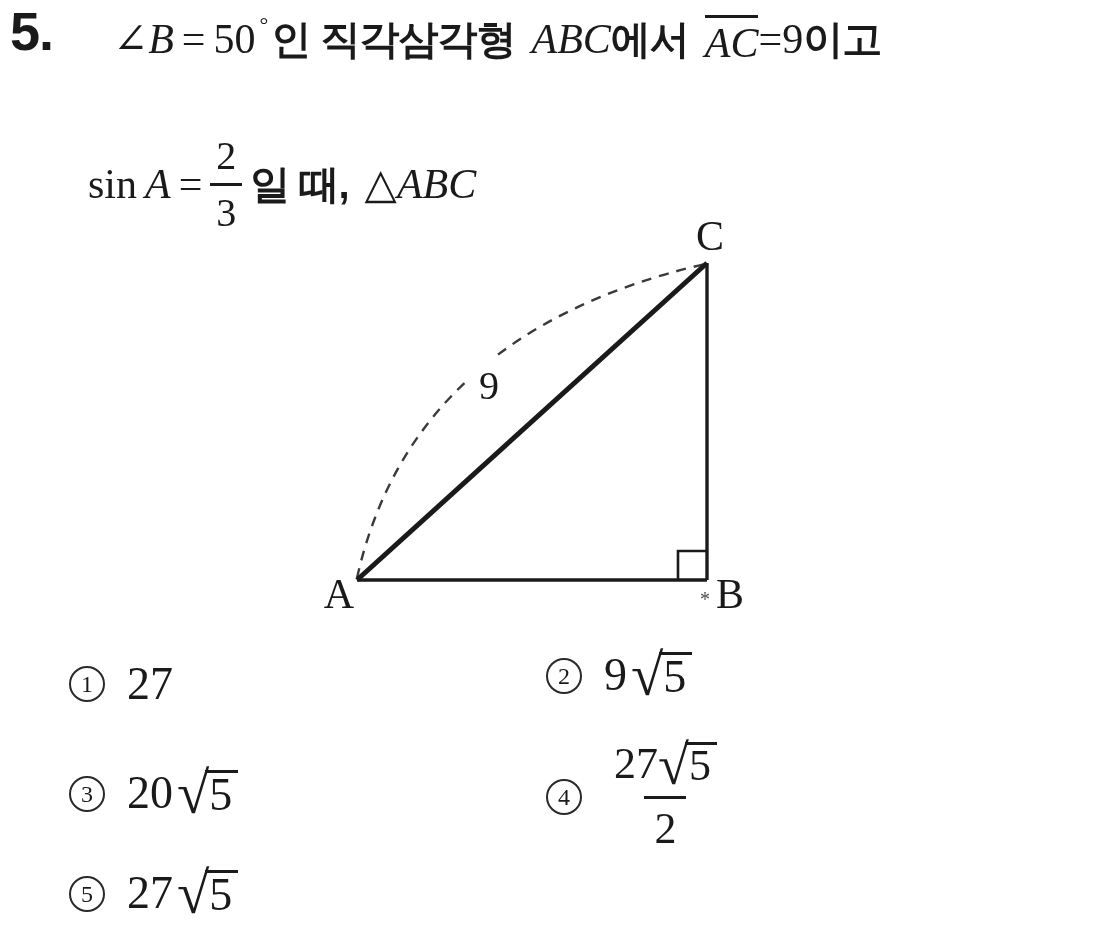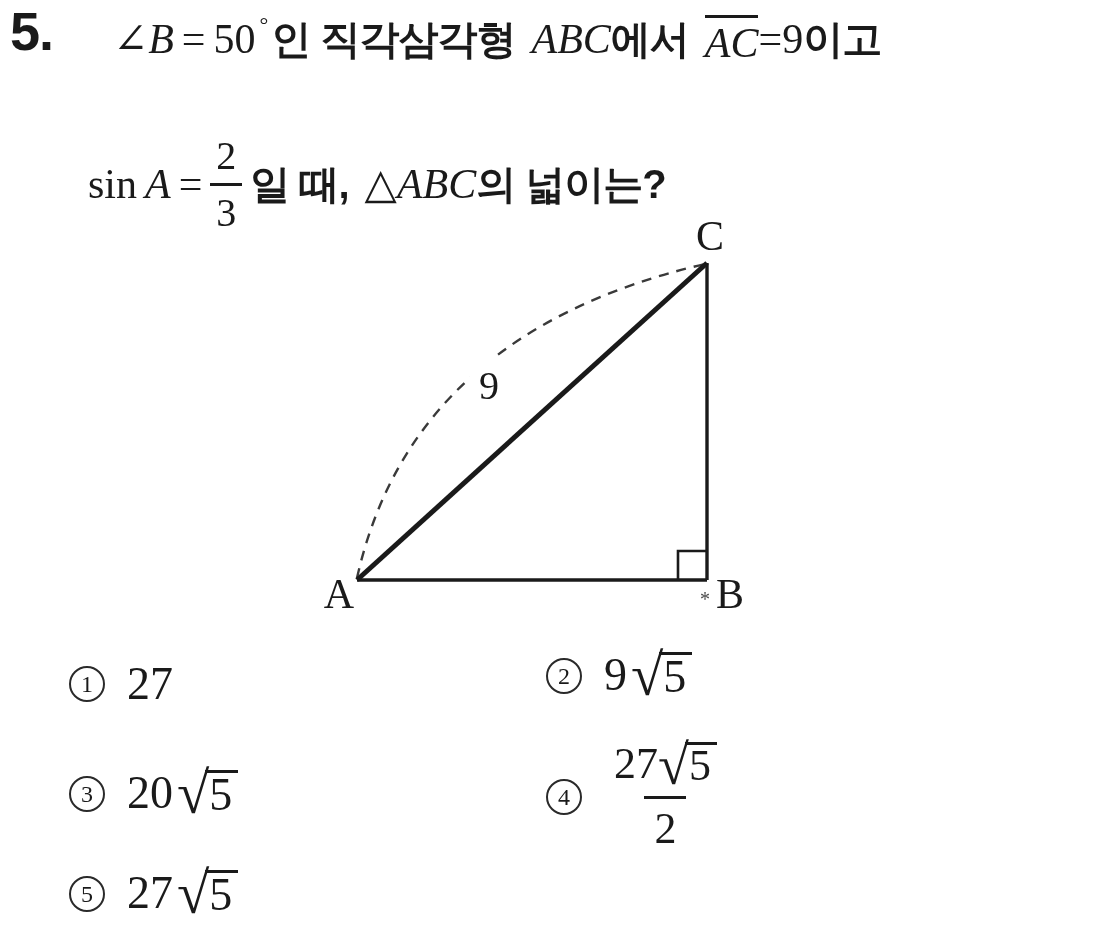--- a/index.html
+++ b/index.html
@@ -84,21 +84,20 @@
     <span class="m">sin</span>
     <span class="m it sps">A</span>
     <span class="m eqgap">=</span>
     <span class="frac">
       <span class="m fnum">2</span>
       <span class="m fden">3</span>
     </span>
     <span class="k sps">일 때,</span>
     <span class="m sp">△</span>
     <span class="m it">ABC</span>
-    <span class="k">의 넓이는?</span>
   </div>
 
   <svg class="diagram" width="1099" height="941" viewBox="0 0 1099 941">
 
     <path d="M357,578 Q412,332 705,264" fill="none" stroke="#3a3a3a" stroke-width="2.4" stroke-dasharray="10 8"></path>
 
     <circle cx="496" cy="384" r="28" fill="#ffffff"></circle>
 
     <line x1="357" y1="580" x2="707" y2="580" stroke="#1a1a1a" stroke-width="3.4"></line>
     <line x1="707" y1="580" x2="707" y2="263" stroke="#1a1a1a" stroke-width="3.4"></line>

